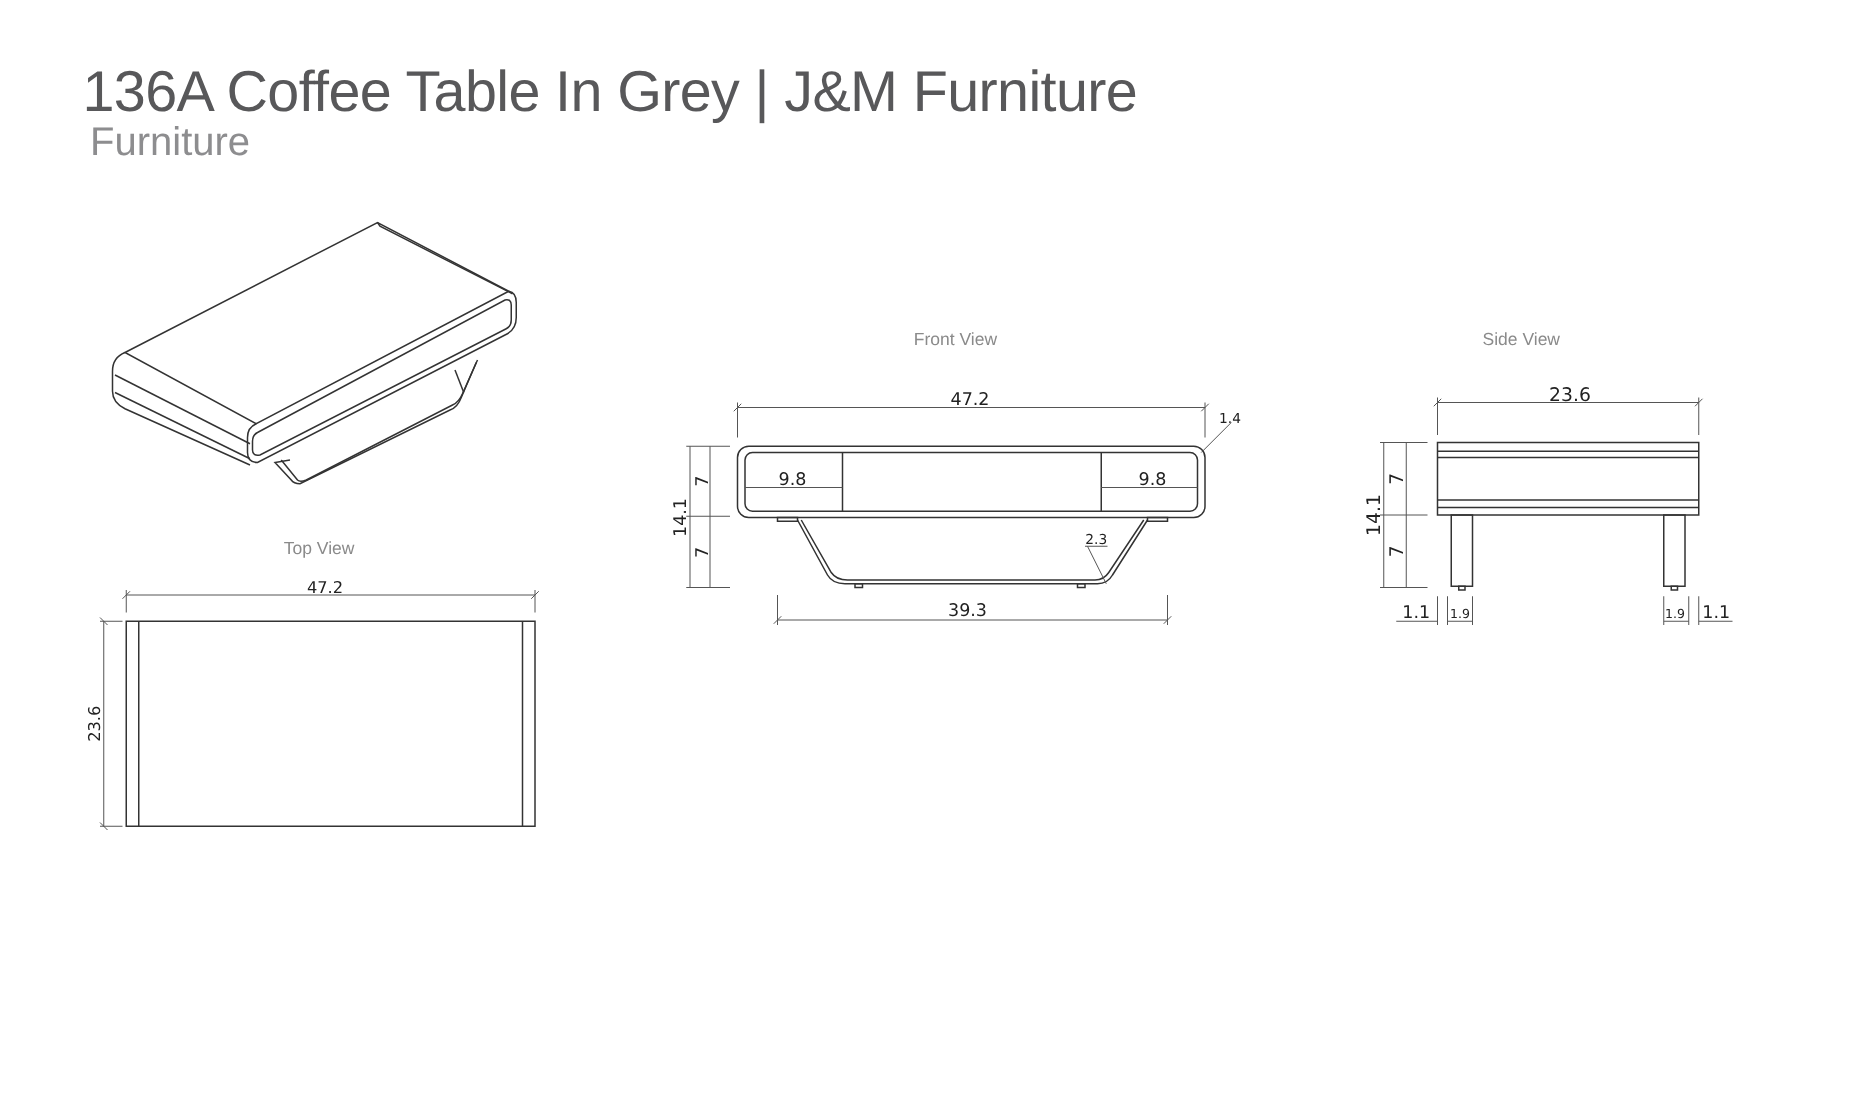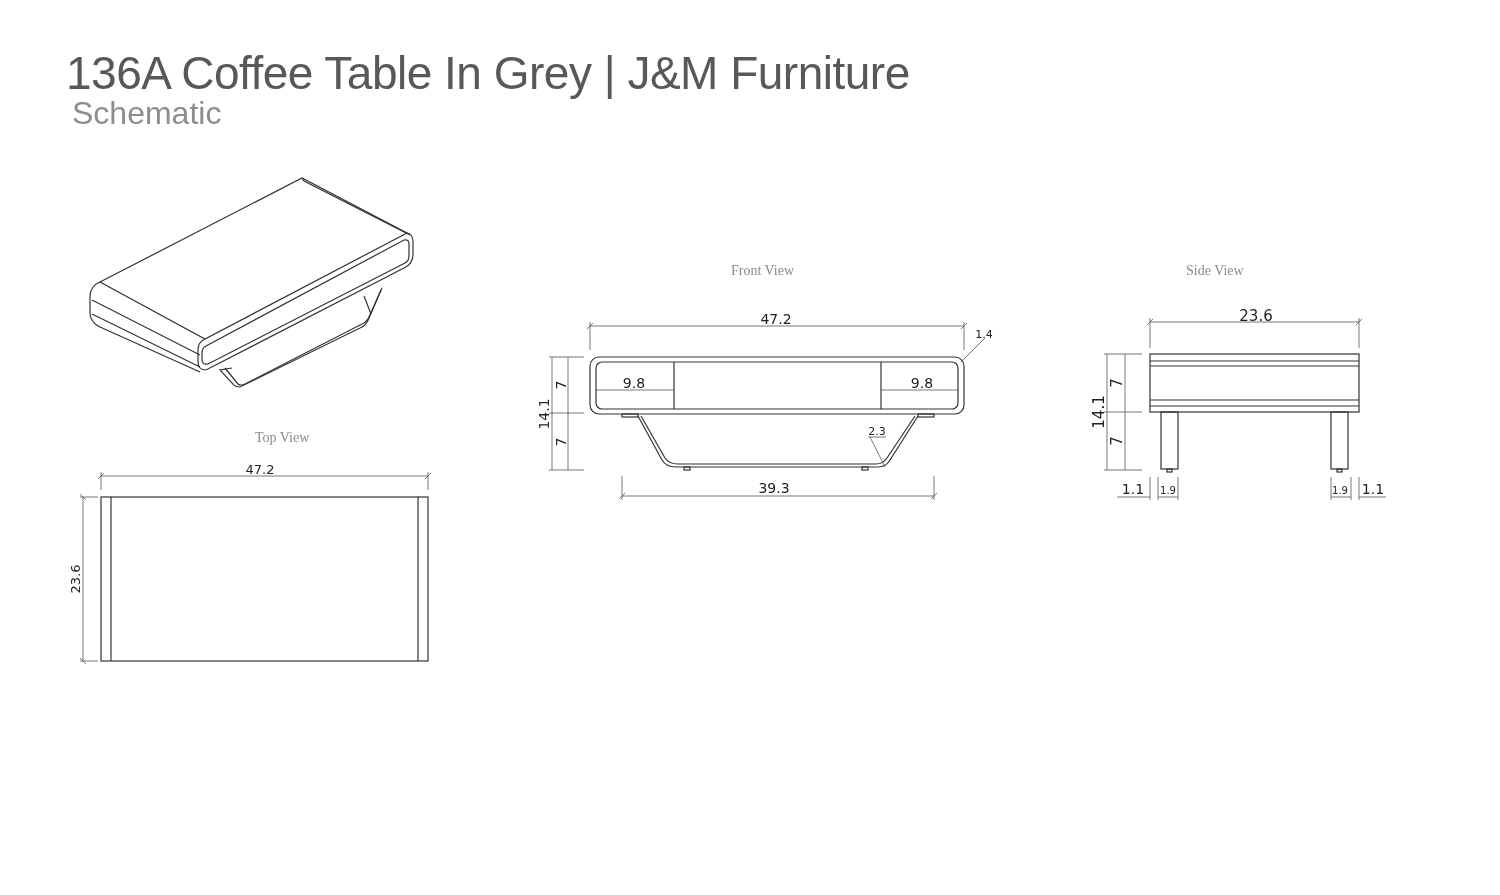--- a/index.html
+++ b/index.html
@@ -1,29 +1,29 @@
 <!DOCTYPE html>
 <html><head>
 <meta charset="utf-8">
 <style>
   html, body { margin:0; padding:0; background:#ffffff; }
   body { width:1500px; height:895px; position:relative; overflow:hidden; font-family:"Liberation Sans", sans-serif; }
   .title { position:absolute; left:66px; top:46px; font-size:46px; color:#58585a; letter-spacing:-0.5px; white-space:nowrap; font-family:"Liberation Sans", sans-serif; }
   .subtitle { position:absolute; left:72px; top:95px; font-size:32px; color:#8d8d8f; white-space:nowrap; font-family:"Liberation Sans", sans-serif; }
-  .view-label { position:absolute; font-size:14px; color:#8a8a8a; font-family:Liberation Serif, serif; white-space:nowrap; }
+  .view-label { position:absolute; font-size:14px; color:#8a8a8a; font-family:Liberation Sans, sans-serif; white-space:nowrap; }
   svg.drawing { position:absolute; left:0; top:0; }
   svg text { font-family:"DejaVu Sans", sans-serif; fill:#222; }
 </style>
 </head>
 <body>
 
 <div class="title">136A Coffee Table In Grey | J&amp;M Furniture</div>
-<div class="subtitle">Schematic</div>
+<div class="subtitle">Furniture</div>
 
-<div class="view-label" style="left:227px; top:430px;margin-left:28px;">Top View</div>
+<div class="view-label" style="left:227px; top:430px;">Top View</div>
 <div class="view-label" style="left:731px; top:263px;">Front View</div>
 <div class="view-label" style="left:1186px; top:263px;">Side View</div>
 
 <svg class="drawing" width="1500" height="895" viewBox="0 0 1500 895" xmlns="http://www.w3.org/2000/svg">
 
   <g fill="none" stroke="#333" stroke-width="1.2">
 
     <path d="M100,282 L302,178 L407,233 L205,339 Z"></path>
 
     <path d="M100,282 Q90,286 90,297 L90,313 Q90,322 100,327 L200,372 "></path>

